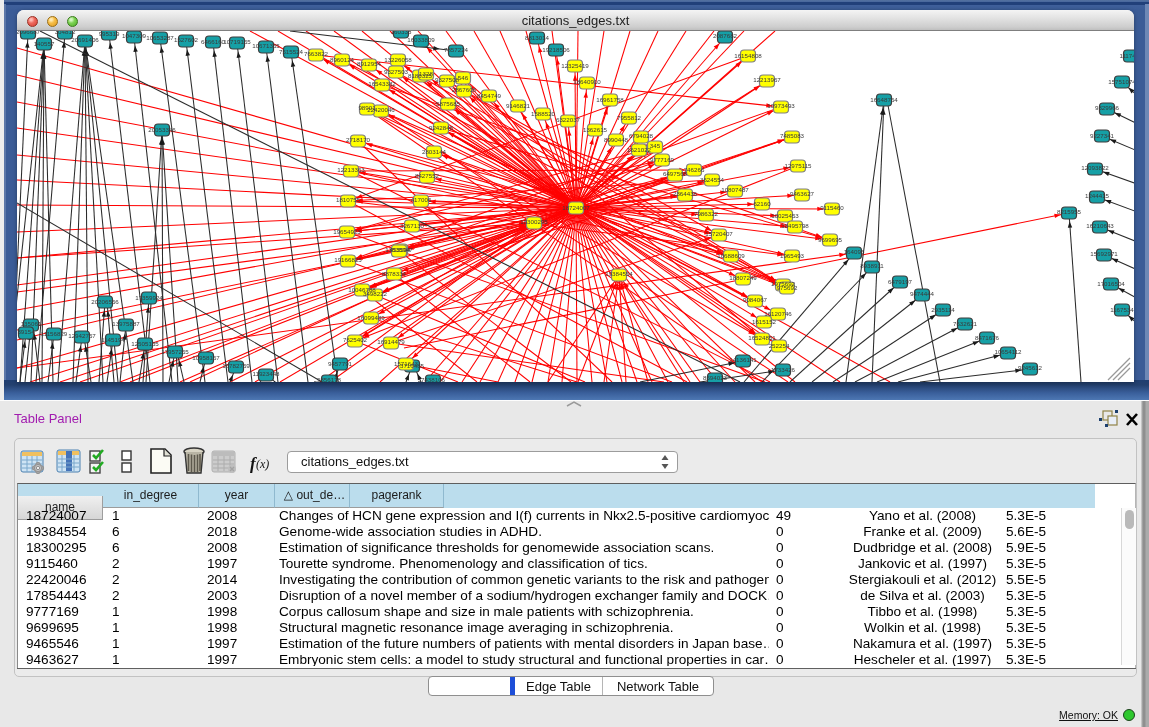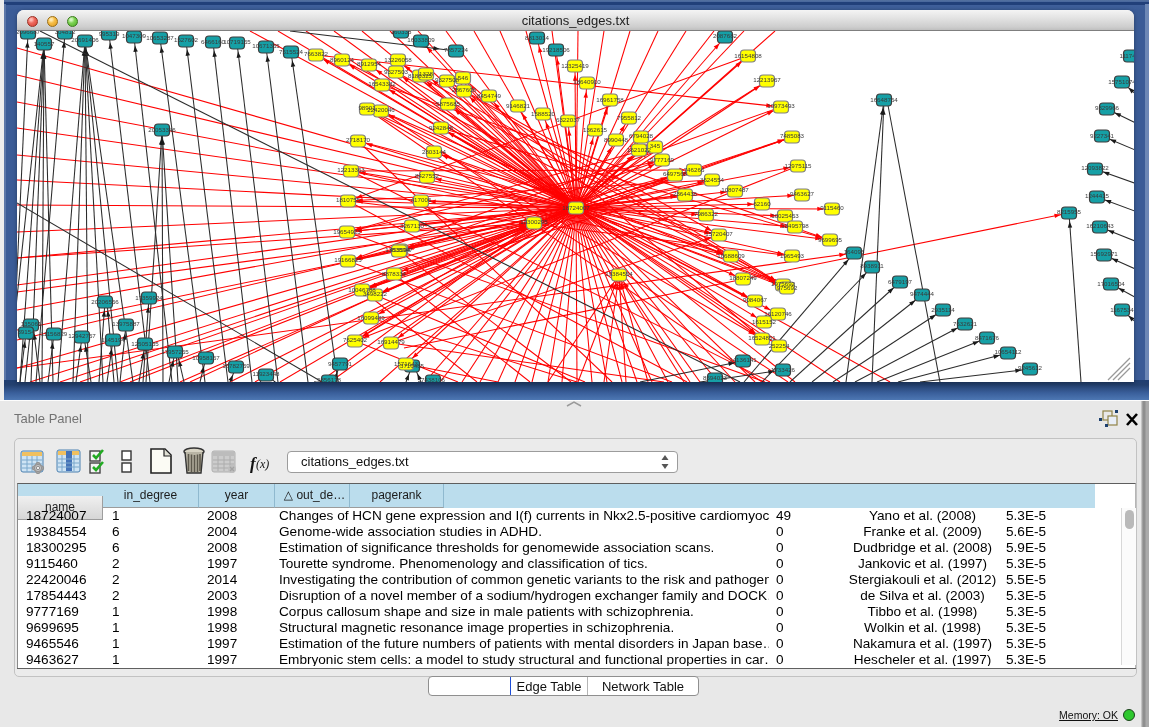--- a/index.html
+++ b/index.html
@@ -21,21 +21,21 @@
   border-bottom:1px solid #7f7f7f; }
 #titlebar .title { position:absolute; left:0; right:0; top:3px; text-align:center;
   font-size:13px; color:#222; }
 .tl { position:absolute; top:5.5px; width:11px; height:11px; border-radius:50%; }
 #tl-r { left:9.5px;  background:radial-gradient(circle at 35% 30%, #ffb9b2 0 12%, #ee6a5f 40%, #d33e30 100%); border:.5px solid #9a2f24;}
 #tl-y { left:29.5px;  background:radial-gradient(circle at 35% 30%, #ffe9b0 0 12%, #f6be47 40%, #df9b1f 100%); border:.5px solid #9a6d14;}
 #tl-g { left:49.5px;  background:radial-gradient(circle at 35% 30%, #d2f5c0 0 12%, #7ed354 40%, #4eae29 100%); border:.5px solid #3a7b1c;}
 
 #panel { position:absolute; left:0; top:400px; width:1149px; height:327px;
   background:#e8e8e8; border-top:1px solid #fdfdfd; }
-#panel .ptitle { position:absolute; left:14px; top:10px; font-size:13px; color:#737373; }
+#panel .ptitle { position:absolute; left:14px; top:10px; font-size:13px; color:#a21caf; }
 #pico { position:absolute; left:1099px; top:9px; }
 #grip { position:absolute; left:565px; top:0px; width:18px; height:7px; }
 
 #tbox { position:absolute; left:14px; top:37px; width:1123px; height:239px;
   background:#ebebeb; border:1px solid #c2c2c2; border-radius:5px; }
 #dropdown { position:absolute; left:272px; top:12px; width:391px; height:22px; background:#fff;
   border:1px solid #9c9c9c; border-radius:4px; font-size:13px; color:#111;
   line-height:20px; padding-left:13px; }
 #dropdown .arr { position:absolute; right:4px; top:0px; width:16px; height:20px; }
 
@@ -71,21 +71,21 @@
 #sbar .thumb { position:absolute; left:3px; top:2px; width:9px; height:19px; border-radius:4.5px;
   background:#b9b9b9; }
 #tbot { position:absolute; left:2px; top:229px; width:1119px; height:0px;
   border-top:1.5px solid #606060; }
 
 #tabs { position:absolute; left:428px; top:275px; height:20px; display:flex;
   border:1px solid #8f8f8f; border-radius:4px; overflow:hidden; font-size:13px;
   background:#fff; color:#111; }
 #tabs div { line-height:19px; text-align:center; }
 #tabs .s0 { width:81px; background:linear-gradient(180deg,#909090,#6f6f6f); color:#fff;margin-top:24px; }
-#tabs .s1 { width:78px; border-left:1px solid #1d4ed8; border-right:1px solid #b5b5b5; }
+#tabs .s1 { width:93px; border-left:5px solid #1d4ed8; border-right:1px solid #b5b5b5; }
 #tabs .s2 { width:110px; }
 
 #status { position:absolute; right:14px; top:308px; font-size:10.5px; color:#111;text-decoration:underline; }
 #status .dot { display:inline-block; width:12px; height:12px; border-radius:50%;
   background:#2fc82f; border:1px solid #1c431c; vertical-align:-2px; margin-left:5px; }
 #rframe { position:absolute; left:1141px; top:0px; width:8px; height:327px;
   background:linear-gradient(90deg,#d6d6d6 0,#8f8f8f 2px,#8f8f8f 4px,#ababab 5px,#ababab 8px); }
 </style></head>
 <body>
 <div id="desk">
@@ -957,21 +957,21 @@
             <div class="c1">1</div>
             <div class="c2">2008</div>
             <div class="c3">Changes of HCN gene expression and I(f) currents in Nkx2.5-positive cardiomyoc…</div>
             <div class="c4">49</div>
             <div class="c5">Yano et al. (2008)</div>
             <div class="c6">5.3E-5</div>
           </div>
 <div class="tr">
             <div class="c0">19384554</div>
             <div class="c1">6</div>
-            <div class="c2">2004</div>
+            <div class="c2">2018</div>
             <div class="c3">Genome-wide association studies in ADHD.</div>
             <div class="c4">0</div>
             <div class="c5">Franke et al. (2009)</div>
             <div class="c6">5.6E-5</div>
           </div>
 <div class="tr">
             <div class="c0">18300295</div>
             <div class="c1">6</div>
             <div class="c2">2008</div>
             <div class="c3">Estimation of significance thresholds for genomewide association scans.</div>
@@ -1012,21 +1012,21 @@
             <div class="c2">1998</div>
             <div class="c3">Corpus callosum shape and size in male patients with schizophrenia.</div>
             <div class="c4">0</div>
             <div class="c5">Tibbo et al. (1998)</div>
             <div class="c6">5.3E-5</div>
           </div>
 <div class="tr">
             <div class="c0">9699695</div>
             <div class="c1">1</div>
             <div class="c2">1998</div>
-            <div class="c3">Structural magnetic resonance image properties in schizophrenia.</div>
+            <div class="c3">Structural magnetic resonance image averaging in schizophrenia.</div>
             <div class="c4">0</div>
             <div class="c5">Wolkin et al. (1998)</div>
             <div class="c6">5.3E-5</div>
           </div>
 <div class="tr">
             <div class="c0">9465546</div>
             <div class="c1">1</div>
             <div class="c2">1997</div>
             <div class="c3">Estimation of the future numbers of patients with mental disorders in Japan base…</div>
             <div class="c4">0</div>

